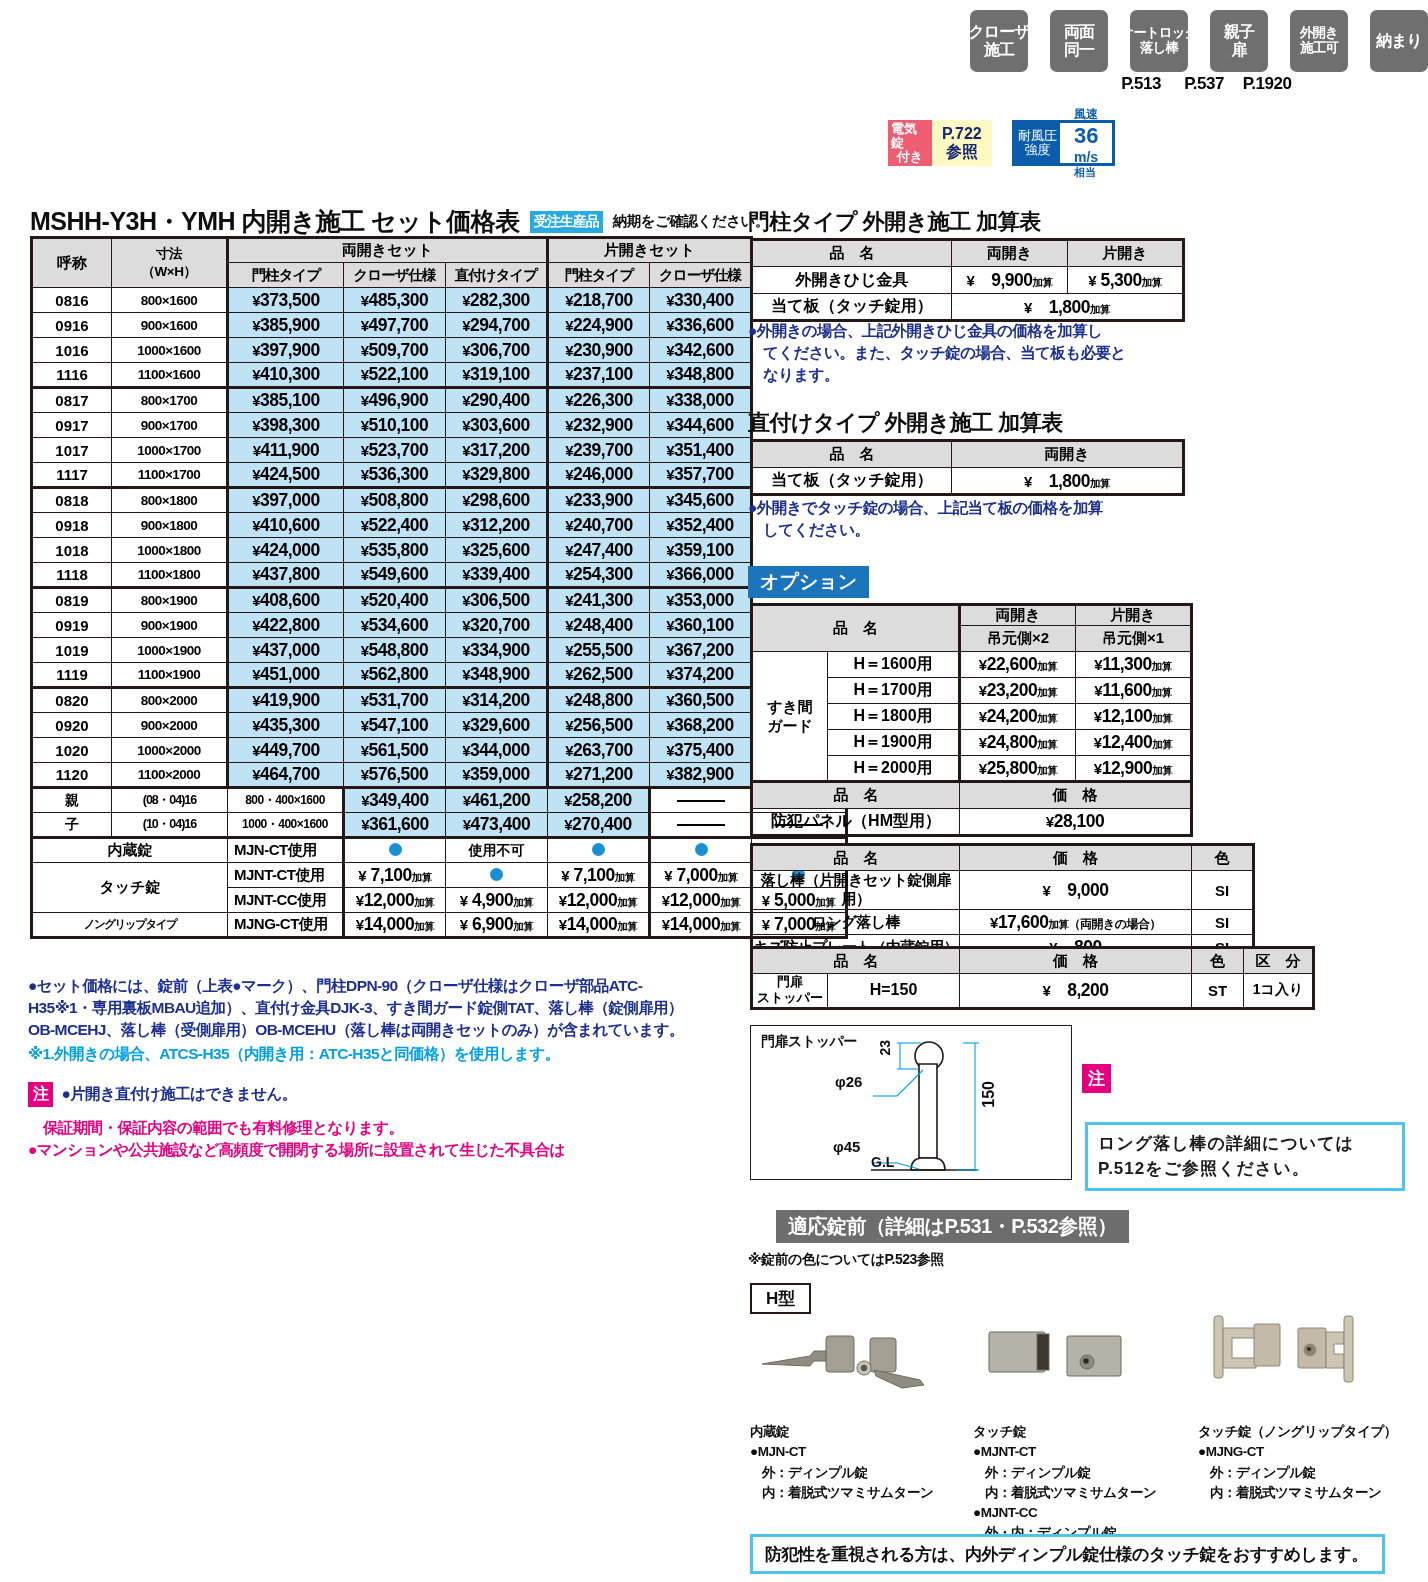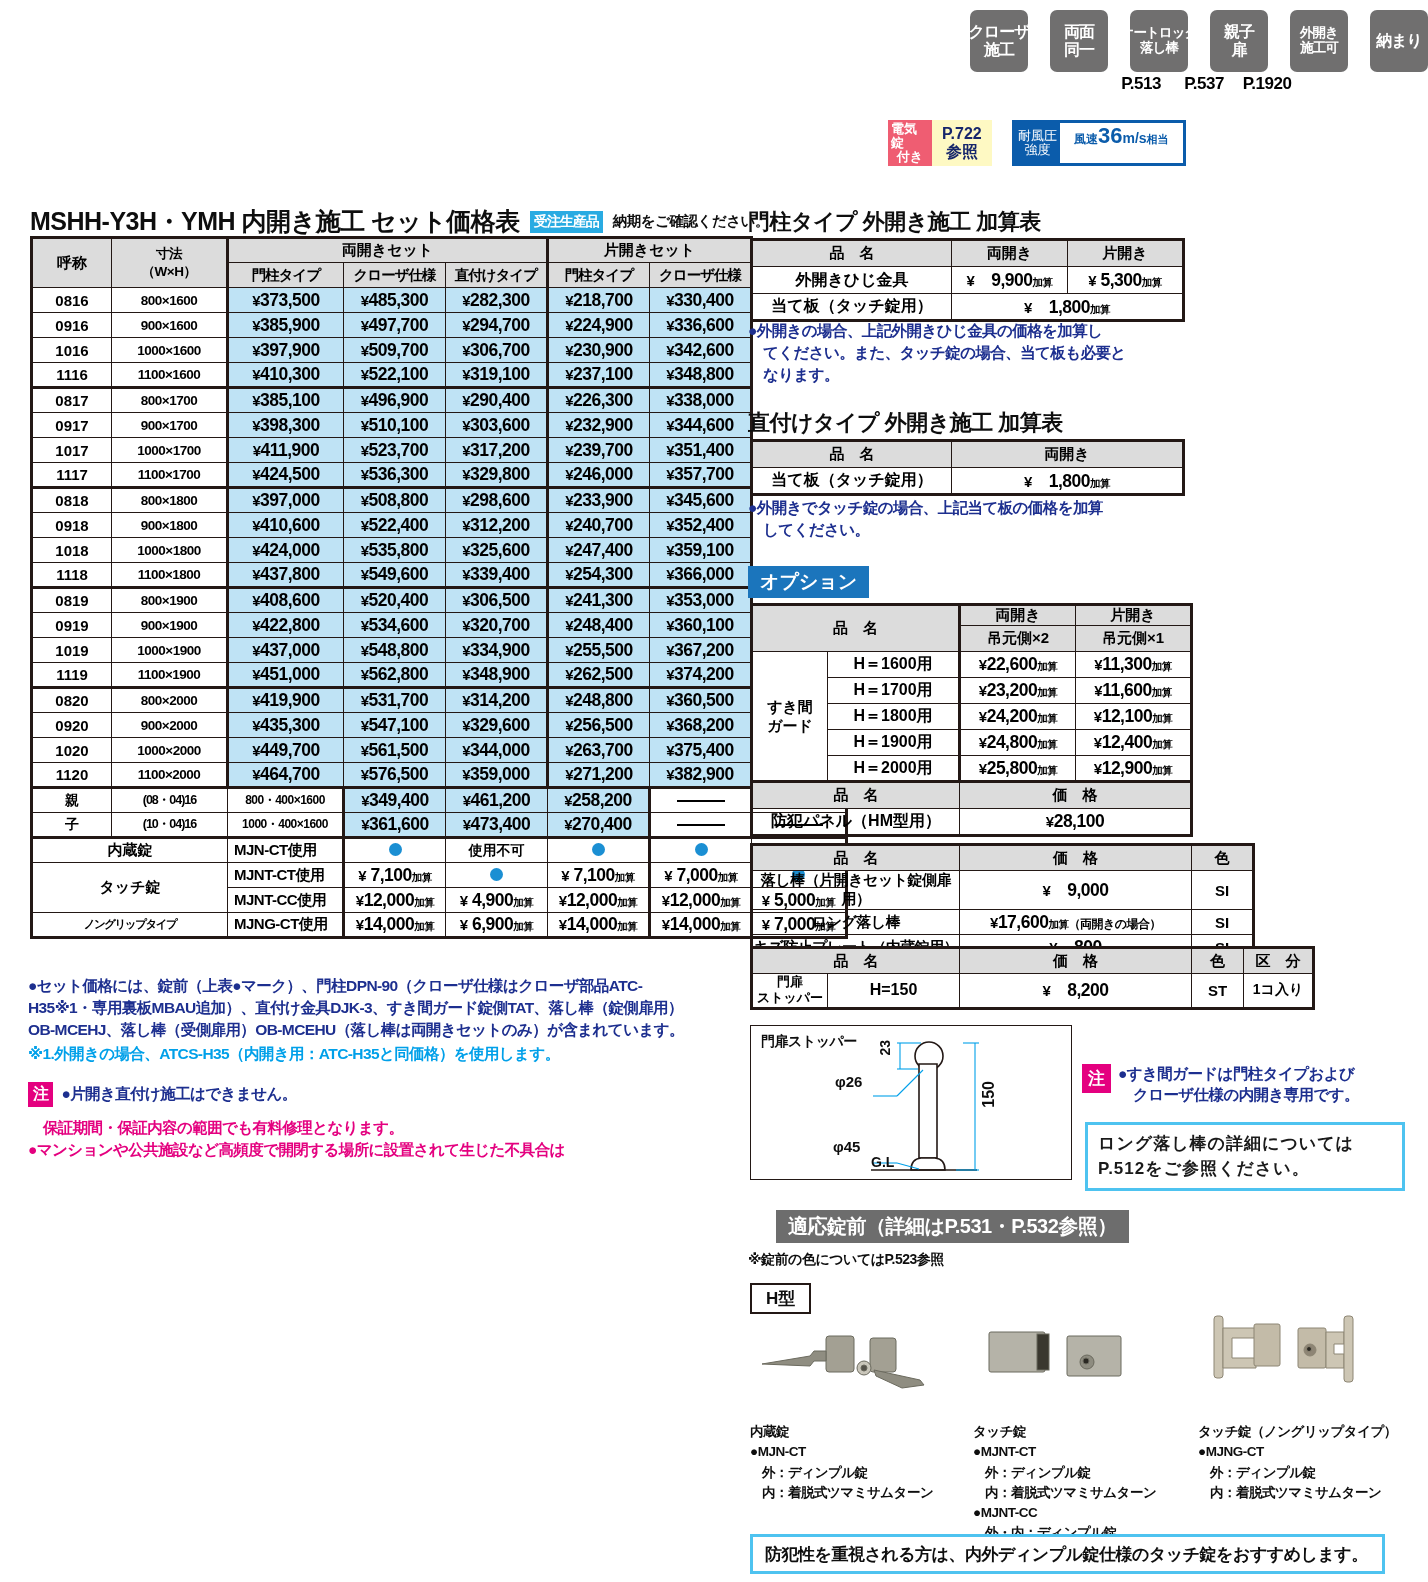--- a/index.html
+++ b/index.html
@@ -26,21 +26,21 @@
 
   .elec-wrap { position:absolute; left:888px; top:120px; display:flex; align-items:stretch; background:#fef9c3; height:46px; }
   .elec-left { background:#ef5d72; color:#fff; font-size:13px; font-weight:bold; line-height:1.1;
     display:flex; flex-direction:column; align-items:center; justify-content:center; padding:0 3px; width:44px; }
   .elec-right { color:#16266b; font-size:16px; font-weight:bold; line-height:1.15; display:flex; flex-direction:column;
     align-items:center; justify-content:center; padding:0 10px; }
   .wind-wrap { position:absolute; left:1012px; top:120px; display:flex; align-items:stretch; background:#0b5cab; height:46px; padding:3px; }
   .wind-left { color:#fff; font-size:13px; font-weight:normal; line-height:1.1; display:flex; flex-direction:column;
     align-items:center; justify-content:center; padding:0 3px; }
   .wind-right { background:#fff; color:#0b5cab; display:flex; align-items:baseline; justify-content:center;
-    padding:0 14px; font-weight:bold; }
+    padding:0 14px; font-weight:bold;flex-direction:column; }
   .wind-right .s1 { font-size:12px; }
   .wind-right .s2 { font-size:22px; }
   .wind-right .s3 { font-size:14px; }
   .wind-right .s4 { font-size:11px; }
 
   
   .h-main { font-size:25px; font-weight:bold; letter-spacing:-0.5px; white-space:nowrap; }
   .h-sub  { font-size:22px; font-weight:bold; letter-spacing:-0.5px; white-space:nowrap; }
   .tag-blue { background:#29abe2; color:#fff; font-size:14px; font-weight:bold; padding:2px 4px; letter-spacing:-1px; }
   .note-after { font-size:14.5px; font-weight:bold; letter-spacing:-0.5px; }
@@ -589,24 +589,20 @@
   </svg>
   <div style="position:absolute;left:126px;top:14px;font-size:14px;font-weight:bold;writing-mode:vertical-rl;transform:rotate(180deg);">23</div>
   <div style="position:absolute;left:84px;top:47px;font-size:15px;font-weight:bold;">φ26</div>
   <div style="position:absolute;left:82px;top:112px;font-size:15px;font-weight:bold;">φ45</div>
   <div style="position:absolute;left:229px;top:55px;font-size:16px;font-weight:bold;writing-mode:vertical-rl;transform:rotate(180deg);">150</div>
   <div style="position:absolute;left:120px;top:128px;font-size:14px;font-weight:bold;">G.L</div>
 </div>
 
 <div style="position:absolute;left:1082px;top:1064px;display:flex;gap:7px;align-items:flex-start;">
   <span class="chu-badge" style="font-size:17px;padding:3px 6px;">注</span>
-  <span class="rt-note foot-blue" style="line-height:1.35;" id="chu-lines">
-      <div>●すき間ガードは門柱タイプおよび</div>
-      <div>　クローザ仕様の内開き専用です。</div>
-    </span>
 </div>
 <div class="note-box" style="left:1085px;top:1122px;width:320px;" id="ref-box">
     <div>ロング落し棒の詳細については</div>
     <div>P.512をご参照ください。</div>
   </div>
 
 <div style="position:absolute;left:752px;top:1210px;padding-left:24px;">
   <span class="sec-head">適応錠前（詳細はP.531・P.532参照）</span>
 </div>
 <div style="position:absolute;left:748px;top:1251px;font-size:14px;font-weight:bold;letter-spacing:-0.5px;">※錠前の色についてはP.523参照</div>

